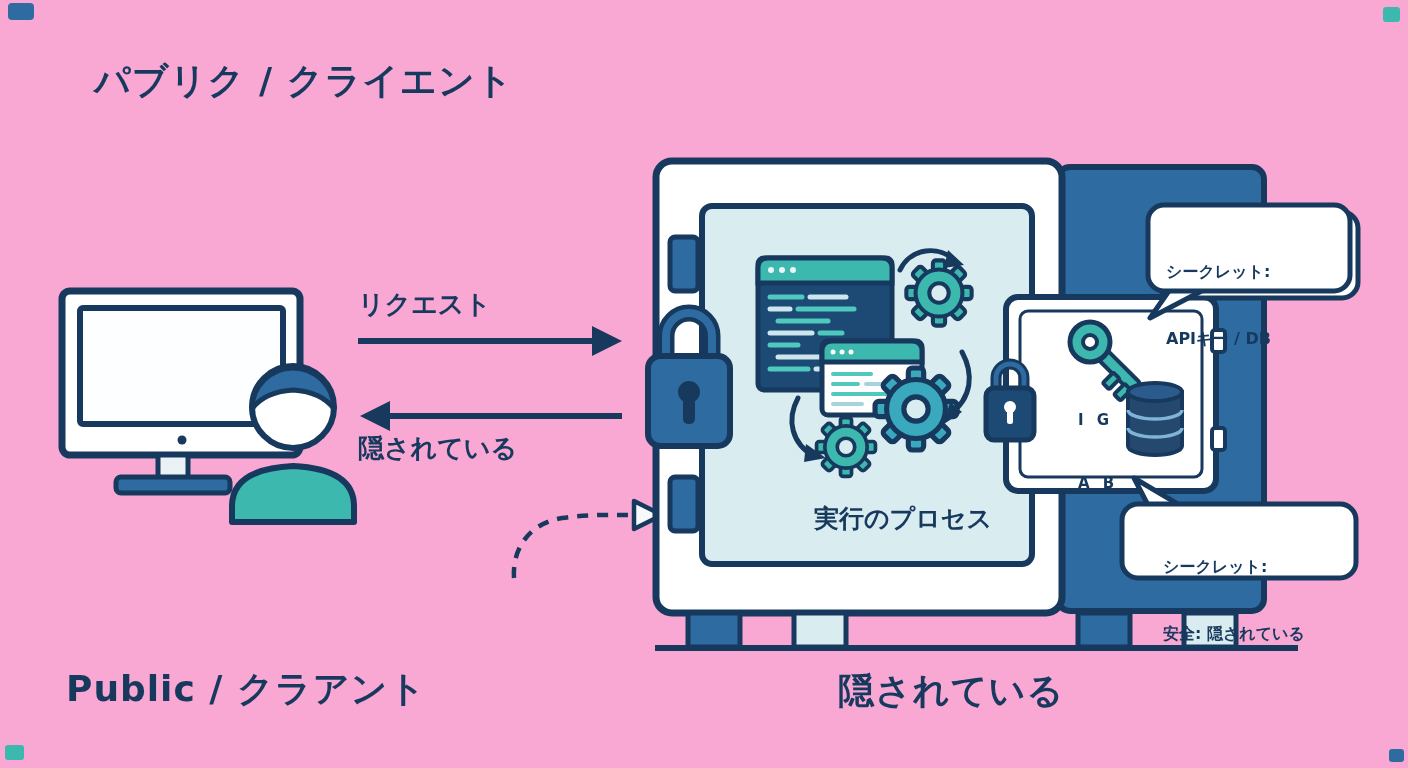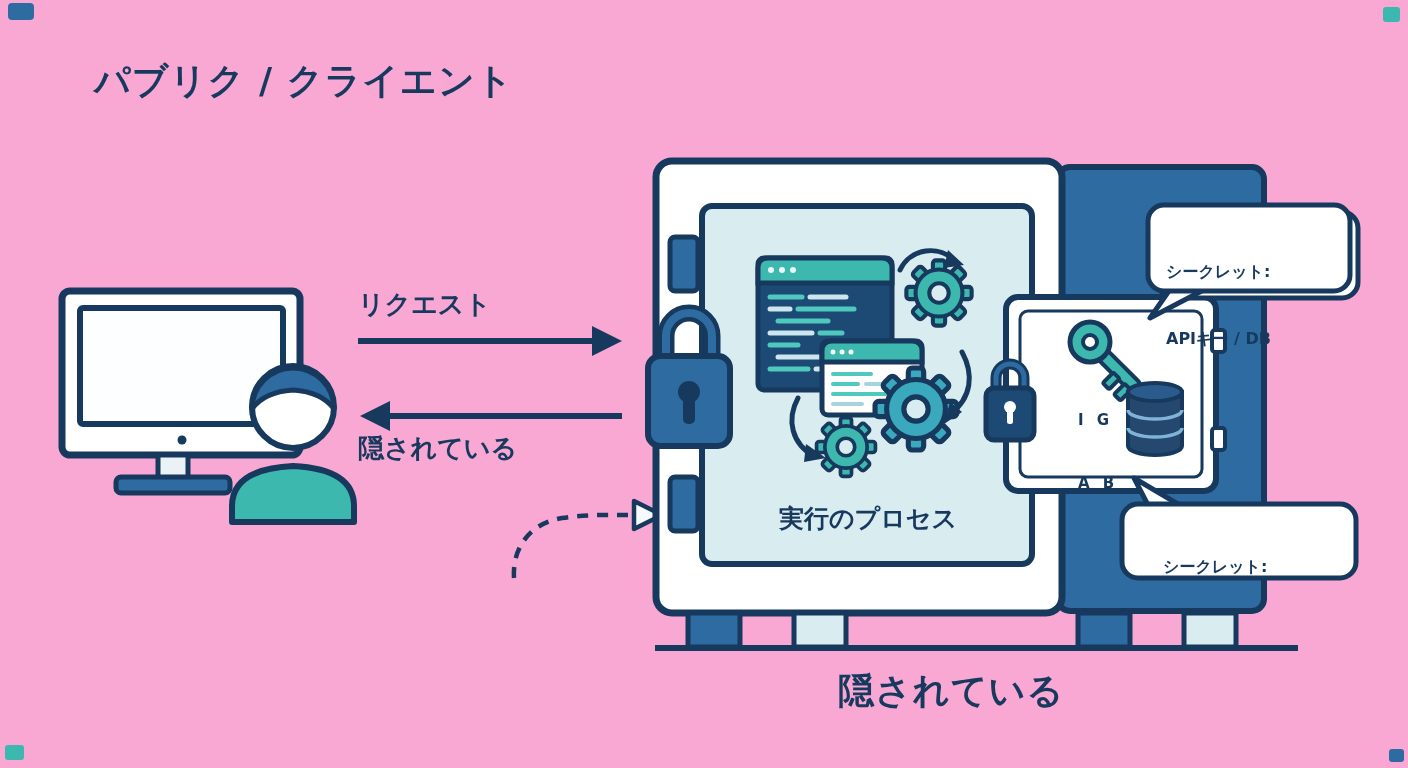--- a/index.html
+++ b/index.html
@@ -181,37 +181,39 @@
       <rect x="1148" y="205" width="202" height="86" rx="16" fill="#ffffff" stroke="#17395e" stroke-width="5"></rect>
     </g>
 
     <g>
       <polygon points="1165,538 1134,478 1225,532" fill="#ffffff" stroke="#17395e" stroke-width="5" stroke-linejoin="round"></polygon>
       <rect x="1122" y="504" width="234" height="74" rx="16" fill="#ffffff" stroke="#17395e" stroke-width="5"></rect>
     </g>
   </svg>
 
   <div class="label heading" style="left:94px;top:58px;">パブリク / クライエント</div>
+  <div class="label heading" style="left:66px;top:666px;">Public / クラアント</div>
   <div class="label heading" style="left:838px;top:668px;">隠されている</div>
 
   <div class="label flow-label" style="left:358px;top:288px;">リクエスト</div>
   <div class="label flow-label" style="left:358px;top:432px;">隠されている</div>
 
   <div class="label note" style="left:405px;top:562px;">
   </div>
 
-  <div class="label process" style="left:703px;top:503px;">実行のプロセス</div>
+  <div class="label process" style="left:738px;top:503px;">実行のプロセス</div>
 
   <div class="label safe-letters" style="left:1078px;top:368px;">
     <div>I G</div>
     <div>A B</div>
   </div>
 
   <div class="label callout" style="left:1166px;top:216px;">
     <div>シークレット:</div>
     <div>APIキー / DB</div>
   </div>
 
   <div class="label callout" style="left:1163px;top:511px;">
     <div>シークレット:</div>
+    <div>安全: 隠されている</div>
   </div>
 
 </div>
 
 </body></html>

